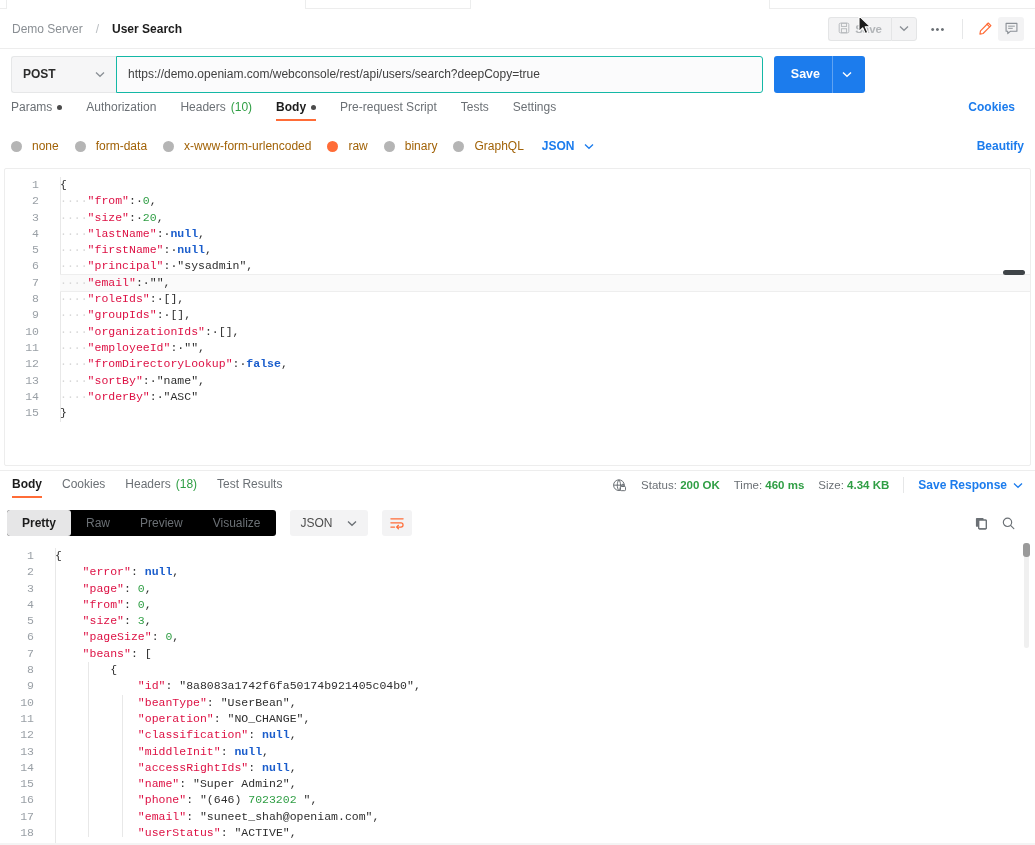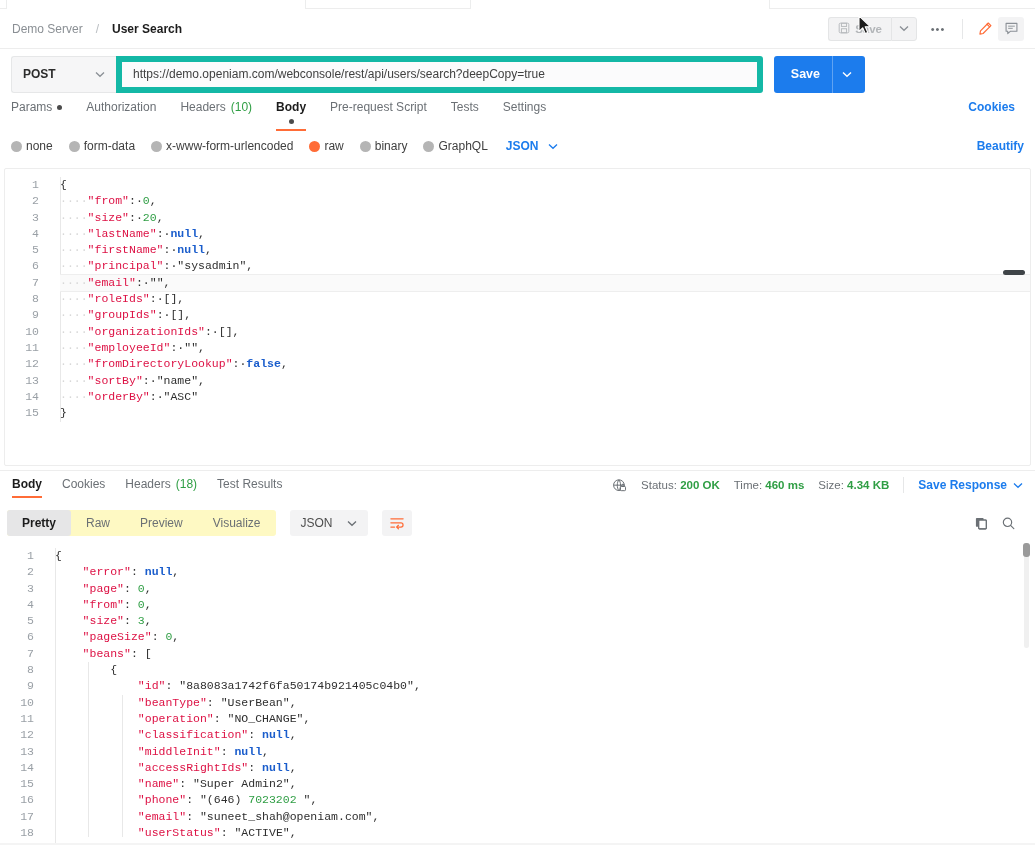--- a/index.html
+++ b/index.html
@@ -51,49 +51,49 @@
   
   .urlrow { position: absolute; top: 50px; left: 0; width: 876px; height: 48px;
             display: flex; align-items: center; padding: 0 11px; gap: 0; }
   .method {
     height: 37px; min-width: 105px; background: #f6f6f7;
     border: 1px solid #e6e7e8; border-right: none; border-radius: 3px 0 0 3px;
     display: flex; align-items: center; justify-content: space-between; padding: 0 11px;
     font-size: 12px; color: #2c2c2c; font-weight: bold;
   }
   .url-field {
-    flex: 1; height: 37px; background: #fbfbfc; border: 6px solid #14b8a6;
+    flex: 1; height: 37px; background: #fbfbfc; border: 1px solid #14b8a6;
     border-radius: 0 3px 3px 0; display: flex; align-items: center; padding: 0 11px;
     font-size: 12px; color: #414141;
   }
   .send-btn {
     margin-left: 11px; height: 37px; background: #1c7ced; border-radius: 3px;
     display: flex; align-items: center; color: #fff; font-weight: bold; font-size: 12.5px;
     padding: 0 13px 0 17px; gap: 12px;
   }
   .send-split { border-left: 1px solid rgba(255,255,255,.3); padding-left: 9px; height: 100%;
                 display: flex; align-items: center; }
 
   
   .reqtabs { position: absolute; top: 100px; left: 0; width: 1026px; height: 26px;
              display: flex; align-items: flex-start; padding: 0 11px; }
   .tab { position: relative; font-size: 12px; color: #6b7075; margin-right: 24px;
          padding-bottom: 7px; display: flex; align-items: center; gap: 5px; white-space: nowrap; }
-  .tab.active { color: #1c1c1c; font-weight: bold; flex-direction: column; }
+  .tab.active { color: #1c1c1c; font-weight: bold; }
   .tab.active::after { content: ""; position: absolute; left: 0; right: 0; bottom: 0;
                        height: 2px; background: #ff6c37; }
   .tab .dot { width: 5px; height: 5px; border-radius: 50%; background: #4b4b4b; display: inline-block; }
   .tab .cnt { color: #2f9e44; }
   .right-link { margin-left: auto; color: #1c7ced; font-size: 12px; font-weight: bold; }
 
   
   .bodytypes { position: absolute; top: 134px; left: 0; width: 1035px; height: 24px;
                display: flex; align-items: center; padding: 0 11px; }
-  .radio { display: flex; align-items: center; gap: 4px; margin-right: 16px;
-           font-size: 12px; color: #404040; }
+  .radio { display: flex; align-items: center; gap: 10px; margin-right: 16px;
+           font-size: 12px; color: #a16207; }
   .radio .bullet { width: 11px; height: 11px; border-radius: 50%; background: #b5b5b5; }
   .radio.on .bullet { background: #ff6c37; }
   .jsonsel { display: flex; align-items: center; gap: 9px; color: #1c7ced;
              font-weight: bold; font-size: 12px; margin-left: 2px; }
 
   
   .req-editor { position: absolute; top: 168px; left: 4px; width: 1027px; height: 298px;
                 border: 1px solid #ededed; border-radius: 2px; background: #fff; overflow: hidden; }
   .editor-inner { position: relative; height: 100%; }
   .code { font-family: "Liberation Mono", monospace; font-size: 11.5px; line-height: 16.3px; }
@@ -121,21 +121,21 @@
   .resp-meta { margin-left: auto; display: flex; align-items: center; gap: 14px;
                font-size: 11.5px; color: #6b7075; padding-right: 7px; }
   .resp-meta .val { color: #2f9e44; font-weight: bold; }
   .meta-sep { width: 1px; height: 16px; background: #e6e7e8; }
   .save-resp { color: #1c7ced; font-weight: bold; font-size: 12px; display: flex;
                align-items: center; gap: 6px; }
 
   
   .viewrow { position: absolute; top: 509px; left: 0; width: 1035px; height: 28px;
              display: flex; align-items: center; padding: 0 7px; gap: 6px; }
-  .seg { display: flex; background: #fef9c3; border-radius: 3px; height: 26px; align-items: center; }
+  .seg { display: flex; background: #000000; border-radius: 3px; height: 26px; align-items: center; }
   .seg .item { padding: 0 15px; font-size: 12px; color: #6b7075; height: 26px;
                display: flex; align-items: center; }
   .seg .item.sel { background: #e6e6e7; color: #1c1c1c; font-weight: bold; border-radius: 3px; }
   .fmt { display: flex; align-items: center; gap: 14px; background: #f3f3f4; border-radius: 3px;
          height: 26px; padding: 0 11px; font-size: 12px; color: #4d4d4d; margin-left: 8px; }
   .wrapbtn { width: 30px; height: 26px; background: #f3f3f4; border-radius: 3px;
              display: flex; align-items: center; justify-content: center; margin-left: 8px; }
   .view-right { margin-left: auto; display: flex; align-items: center; gap: 12px; padding-right: 12px; }
 
   

